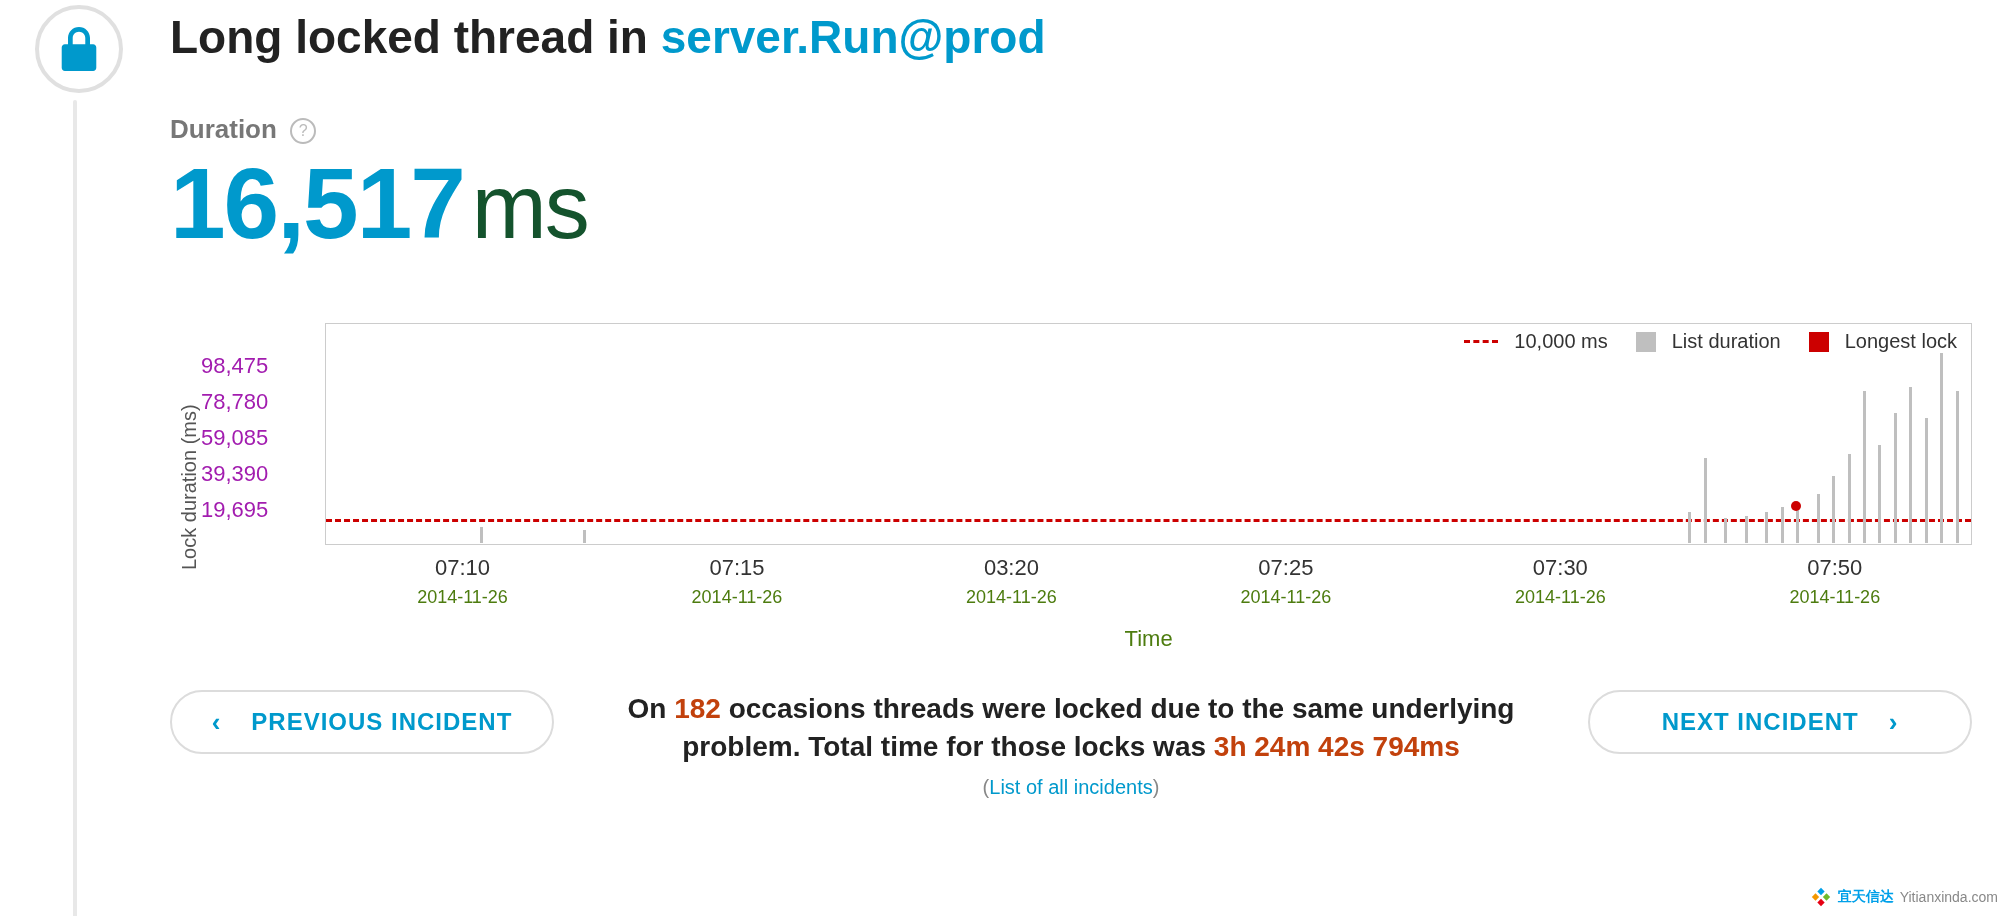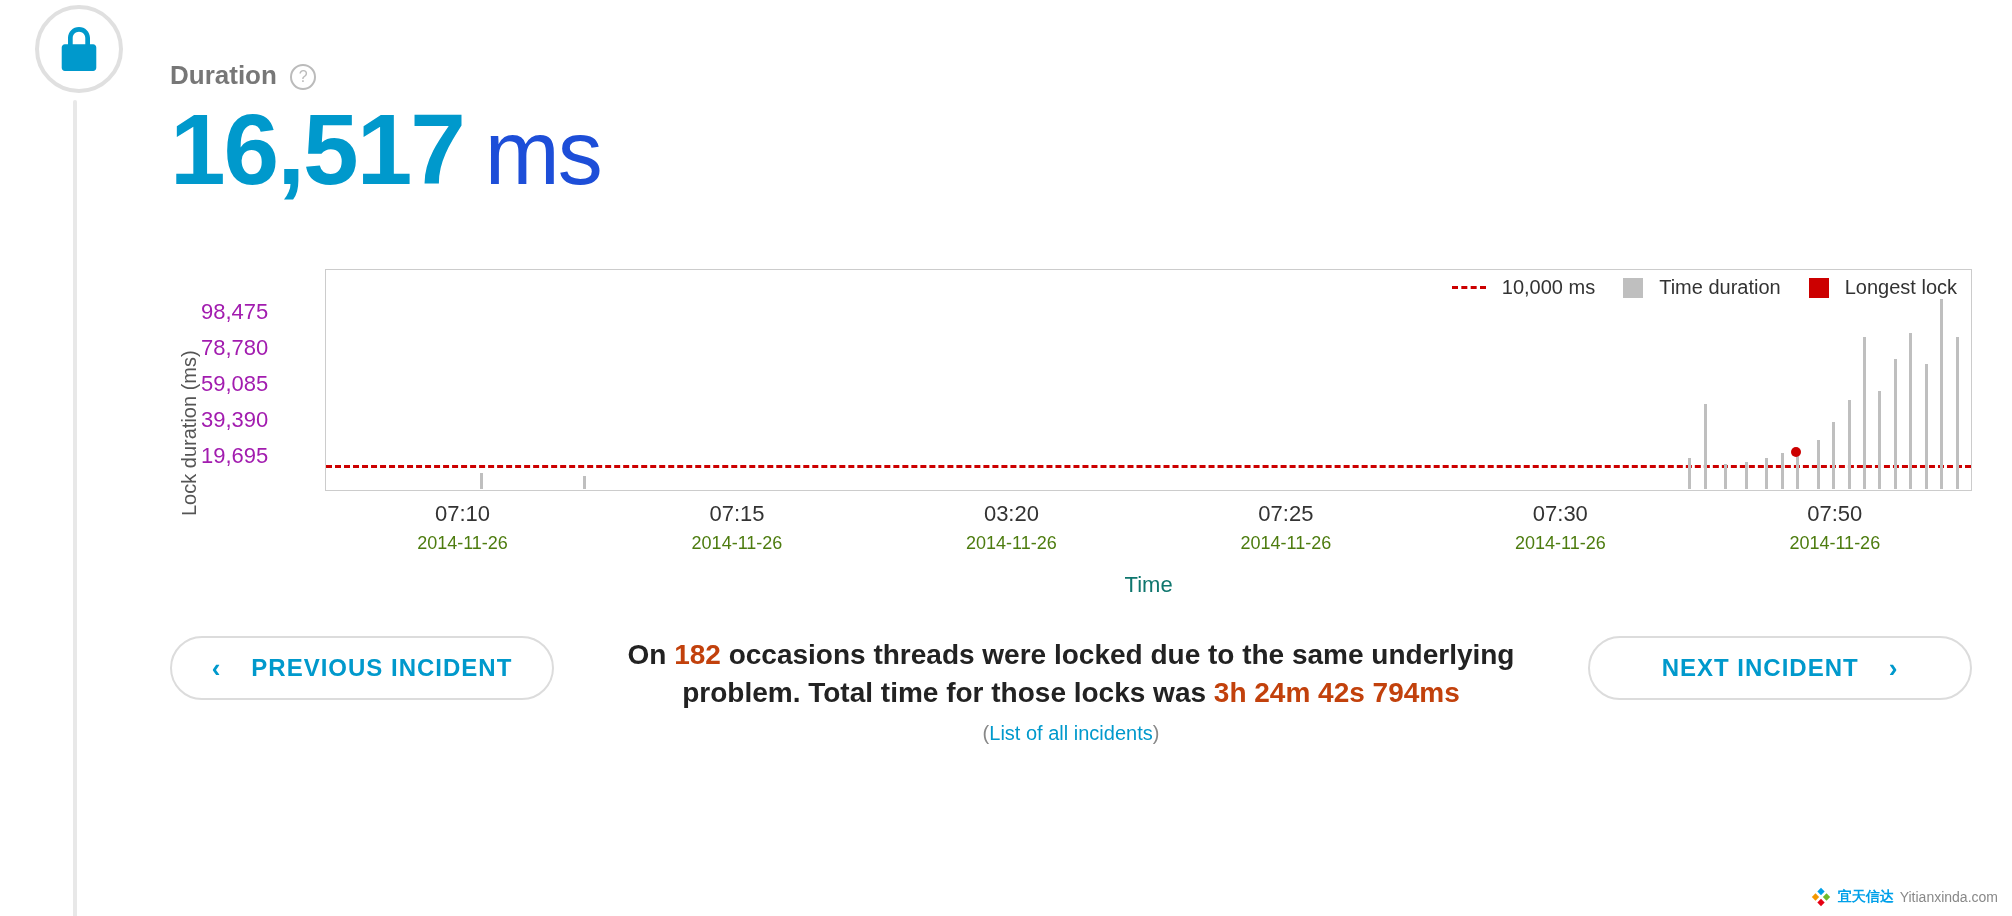--- a/index.html
+++ b/index.html
@@ -7,39 +7,39 @@
   .timeline-rail{position:absolute;left:73px;top:100px;width:4px;height:820px;background:#e8e8e8;border-radius:2px;}
   .badge{position:absolute;left:35px;top:5px;width:80px;height:80px;border:4px solid #e0e0e0;border-radius:50%;background:#fff;display:flex;align-items:center;justify-content:center;}
   .content{position:absolute;left:170px;top:10px;right:40px;}
   h1{margin:0;font-size:46px;font-weight:700;color:#222;}
   h1 .accent{color:#0099cc;}
   .stats{display:flex;margin-top:50px;}
   .stat-col{min-width:620px;}
   .stat-label{font-size:26px;font-weight:700;color:#777;}
   .help{display:inline-block;width:22px;height:22px;border:2px solid #bbb;border-radius:50%;text-align:center;font-size:16px;line-height:22px;color:#bbb;margin-left:6px;vertical-align:2px;font-weight:400;}
   .duration-val{font-size:100px;font-weight:700;color:#0099cc;letter-spacing:-2px;line-height:1;margin-top:8px;}
-  .duration-unit{font-size:90px;font-weight:400;color:#1d4ed8;margin-left:21px;}
+  .duration-unit{font-size:90px;font-weight:400;color:#14532d;margin-left:8px;}
   .thread-val{font-size:38px;font-weight:700;color:#0099cc;margin-top:30px;}
   .chart-wrap{margin-top:70px;display:flex;align-items:stretch;}
   .ylabel{writing-mode:vertical-rl;transform:rotate(180deg);font-size:20px;color:#555;text-align:center;padding-right:8px;}
   .yticks{display:flex;flex-direction:column;justify-content:flex-start;padding-top:30px;gap:10px;align-items:flex-end;padding-right:10px;}
   .yticks span{font-size:22px;color:#a21caf;}
   .plot{flex:1;position:relative;border:1px solid #ccc;height:220px;}
   .legend{position:absolute;right:14px;top:6px;font-size:20px;color:#333;display:flex;align-items:center;gap:10px;}
   .leg-dash{display:inline-block;width:34px;border-top:3px dashed #cc0000;margin-right:6px;vertical-align:middle;}
   .leg-box{display:inline-block;width:20px;height:20px;margin:0 6px 0 18px;vertical-align:middle;}
   .threshold{position:absolute;left:0;right:0;border-top:3px dashed #cc0000;}
   .bars{position:absolute;left:0;right:0;bottom:1px;height:100%;}
   .bar{position:absolute;bottom:0;width:3px;background:#bfbfbf;}
   .dot{position:absolute;width:10px;height:10px;border-radius:50%;background:#cc0000;}
   .xticks{display:flex;margin-left:0;}
   .xtick{flex:1;text-align:center;}
   .xtick .t{font-size:22px;color:#333;}
   .xtick .d{font-size:18px;color:#4d7c0f;margin-top:6px;}
-  .xlabel{text-align:center;font-size:22px;color:#0f766e;margin-top:18px;}
+  .xlabel{text-align:center;font-size:22px;color:#4d7c0f;margin-top:18px;}
   .nav-row{display:flex;align-items:flex-start;margin-top:38px;gap:40px;}
   .pill{border:2px solid #dcdcdc;border-radius:999px;height:60px;display:flex;align-items:center;justify-content:center;color:#0099cc;font-size:24px;font-weight:700;letter-spacing:1px;min-width:380px;gap:30px;cursor:pointer;}
   .chev{font-size:26px;font-weight:900;}
   .summary{flex:1;text-align:center;font-size:28px;font-weight:700;color:#222;line-height:1.35;}
   .summary .accent{color:#c2410c;}
   .summary .list{display:block;font-size:20px;font-weight:400;color:#888;margin-top:8px;}
   .summary .list a{color:#0099cc;text-decoration:none;}
   .watermark{position:absolute;right:14px;bottom:8px;font-size:14px;color:#888;display:flex;align-items:center;gap:6px;}
   .wm-logo{width:22px;height:22px;}
 </style>
@@ -49,20 +49,23 @@
 <div class="page">
   <div class="timeline-rail"></div>
 
   <div class="badge">
     <svg width="38" height="44" viewBox="0 0 24 28">
       <path fill="#0099cc" d="M12 0c-3.9 0-7 3.1-7 7v4H3c-1.1 0-2 .9-2 2v13c0 1.1.9 2 2 2h18c1.1 0 2-.9 2-2V13c0-1.1-.9-2-2-2h-2V7c0-3.9-3.1-7-7-7zm0 3c2.2 0 4 1.8 4 4v4H8V7c0-2.2 1.8-4 4-4z"></path>
     </svg>
   </div>
 
   <div class="content">
+    <h1>
+      <span>Long locked thread in </span><span class="accent">server.Run@prod</span>
+    </h1>
 
     <div class="stats">
       <div class="stat-col">
         <div class="stat-label">
           <span>Duration</span>
           <span class="help">?</span>
         </div>
         <div class="duration-val">
           <span>16,517</span><span class="duration-unit">ms</span>
         </div>
@@ -77,21 +80,21 @@
           <span>59,085</span>
           <span>39,390</span>
           <span>19,695</span>
         </div>
       <div style="flex:1;padding-left:47px;">
         <div class="plot" id="plot">
           <div class="legend">
             <span class="leg-dash"></span>
             <span>10,000 ms</span>
             <span class="leg-box" style="background:#bfbfbf"></span>
-            <span>Time duration</span>
+            <span>List duration</span>
             <span class="leg-box" style="background:#cc0000"></span>
             <span>Longest lock</span>
           </div>
           <div class="threshold" id="threshold" style="bottom: 22.3407px;"></div>
           <div class="bars" id="bars">
               <div class="bar" style="left: 9.375%; height: 15.6385px;"></div>
               <div class="bar" style="left: 15.625%; height: 13.4044px;"></div>
               <div class="bar" style="left: 82.8125%; height: 31.277px;"></div>
               <div class="bar" style="left: 83.75%; height: 84.8946px;"></div>
               <div class="bar" style="left: 85%; height: 24.5748px;"></div>

